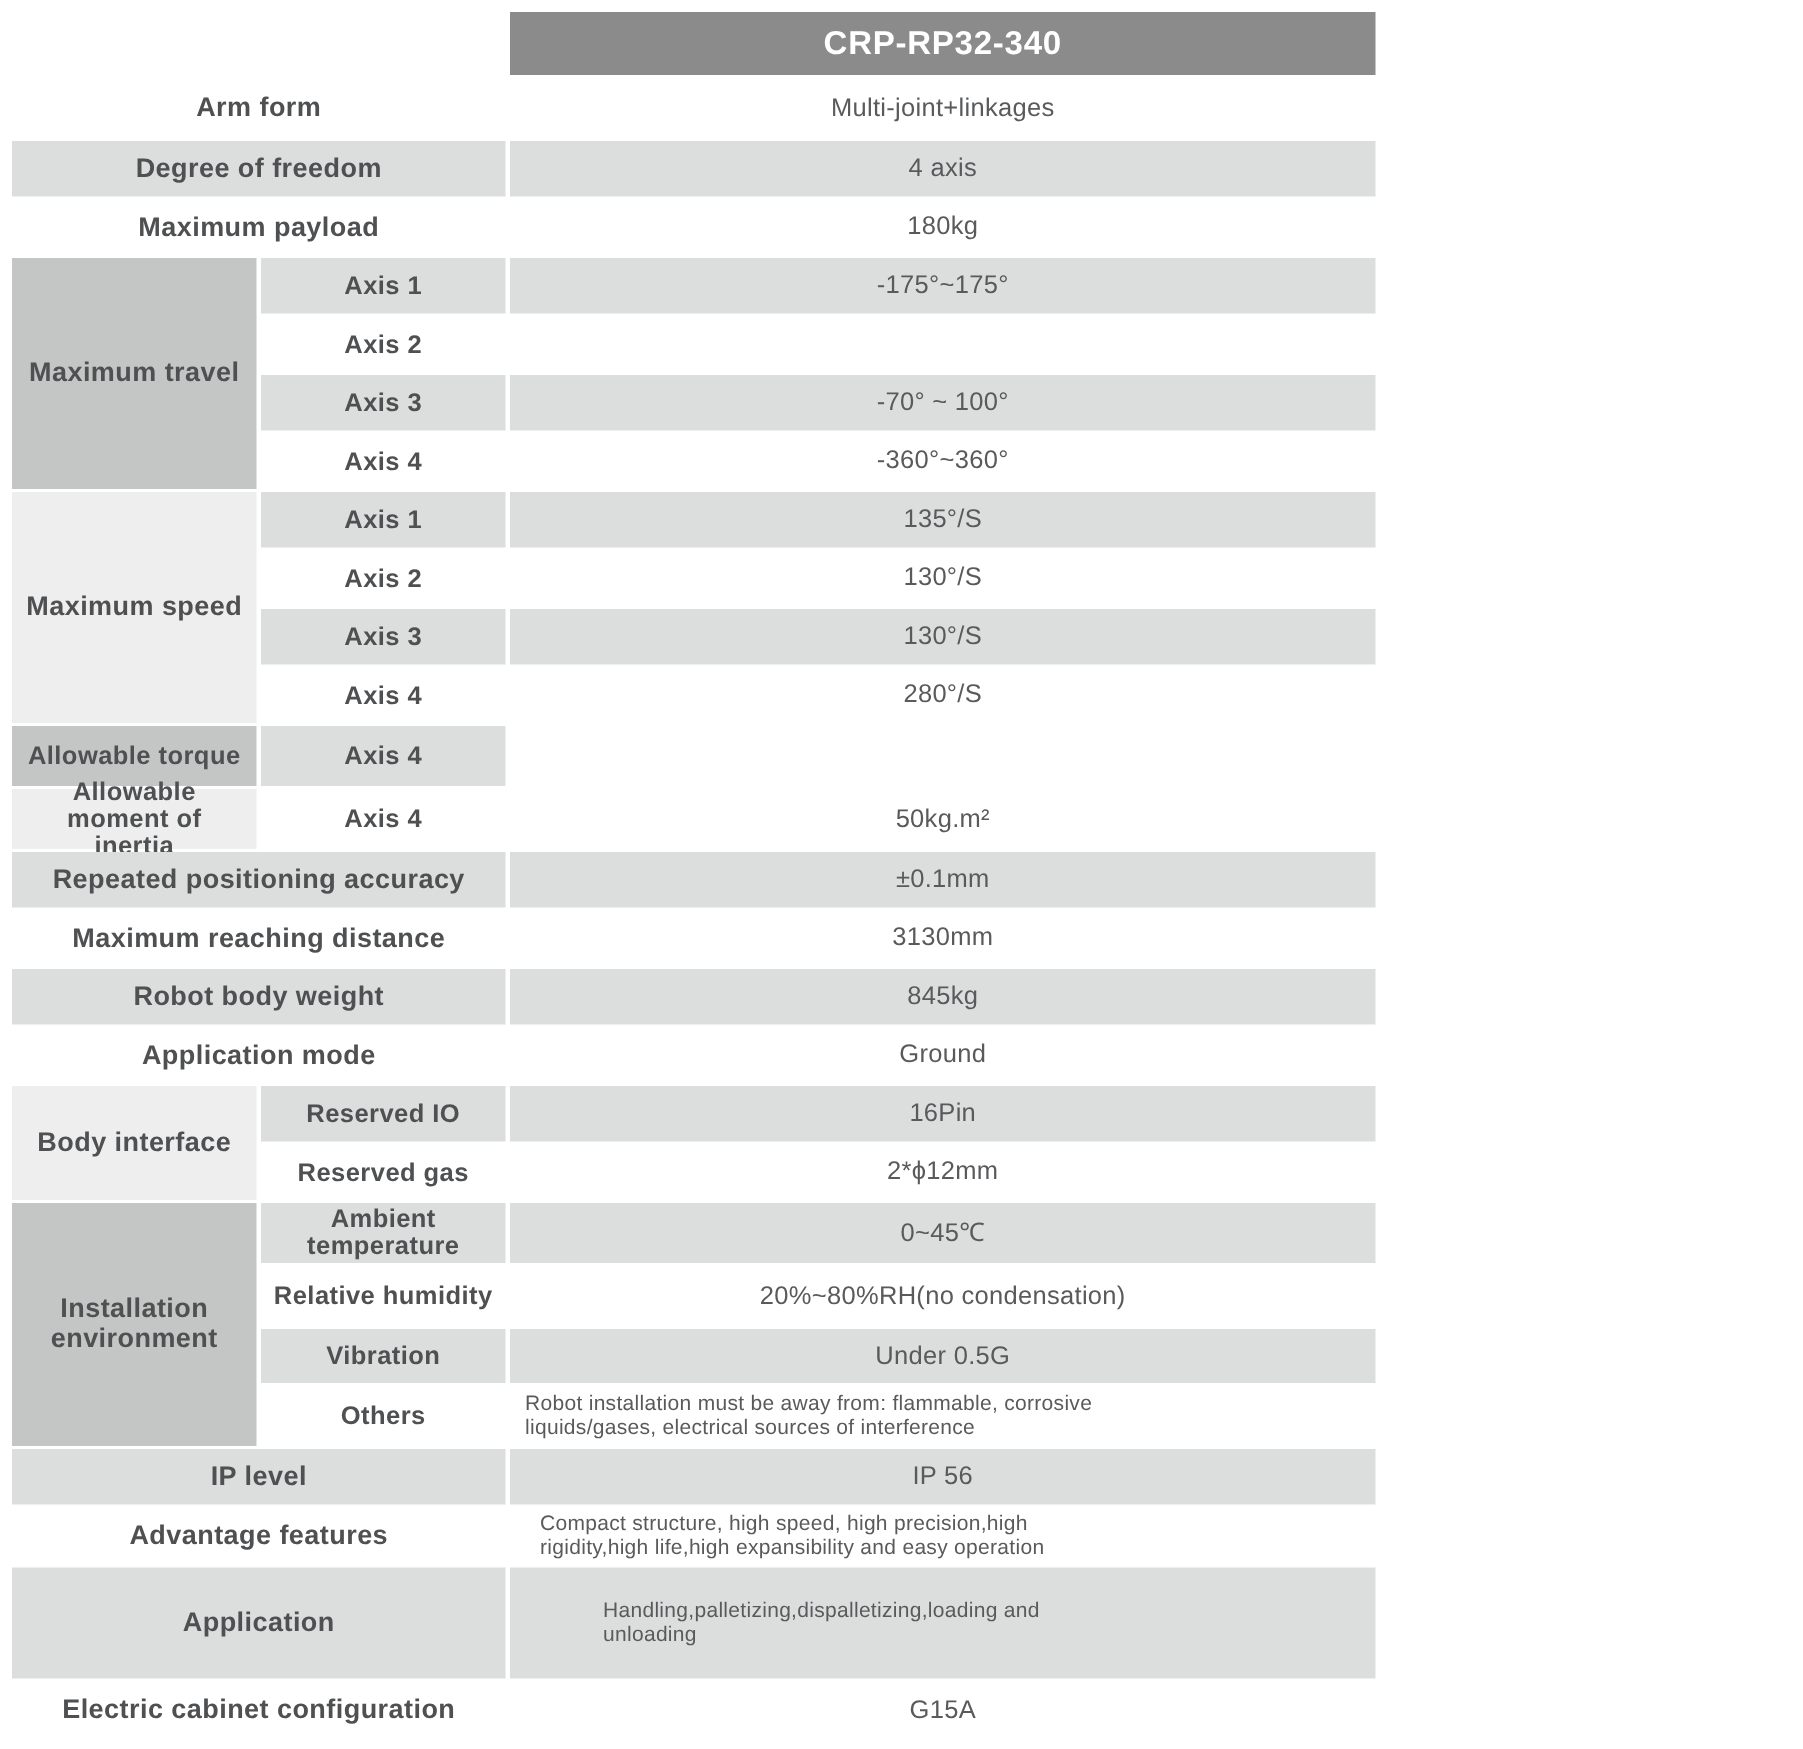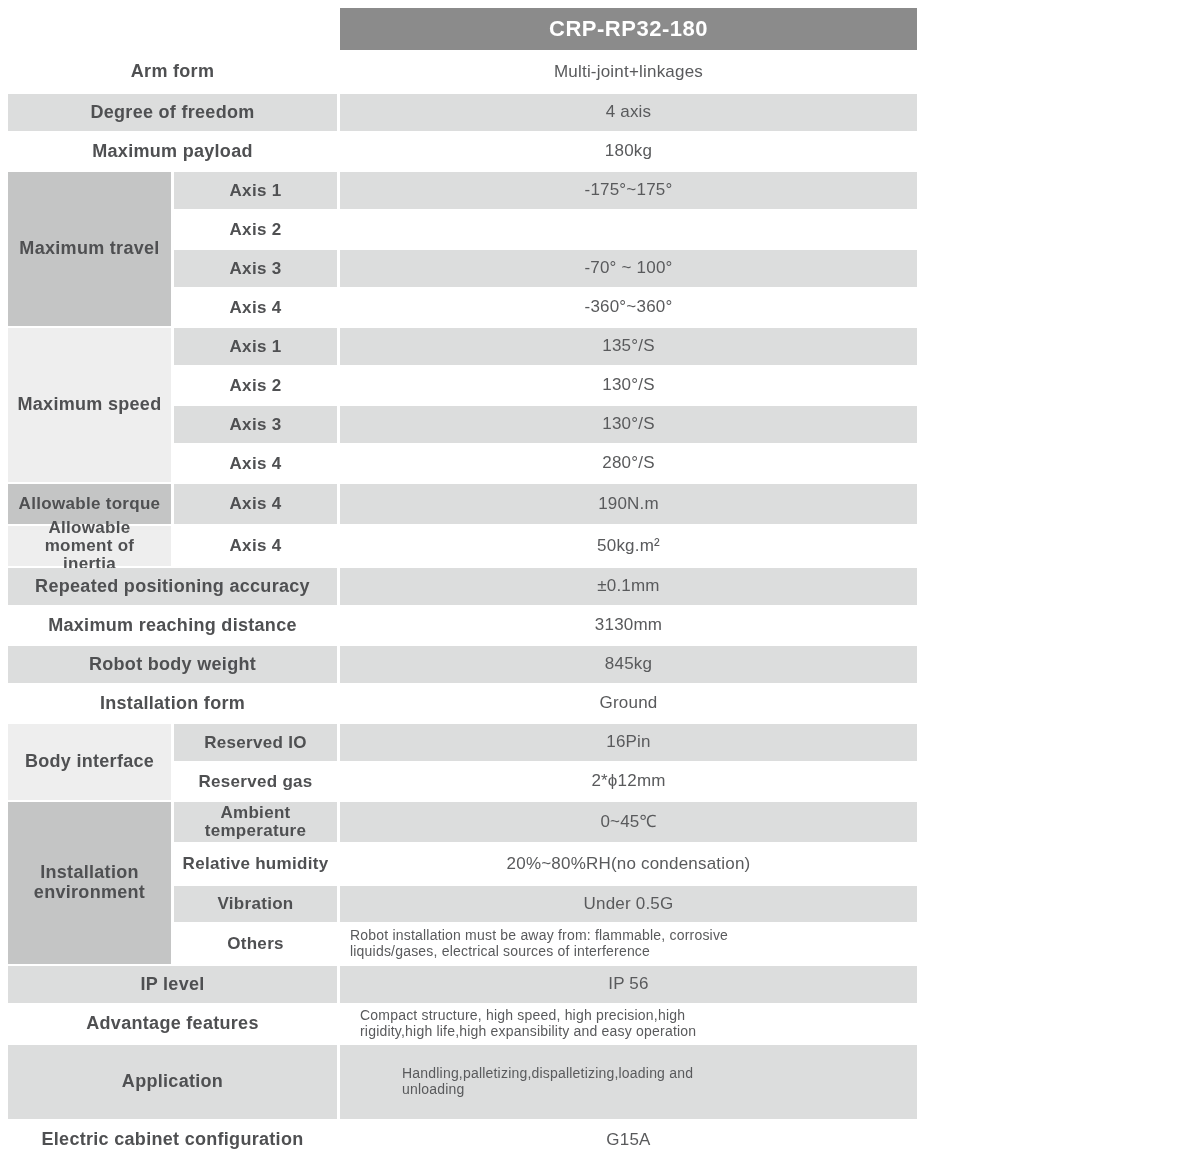--- a/index.html
+++ b/index.html
@@ -35,21 +35,21 @@
   .left{justify-content:flex-start;text-align:left;}
   .pad-others{padding:2px 115px 2px 10px;}
   .pad-adv{padding:2px 180px 2px 20px;}
   .pad-app{padding:2px 175px 2px 62px;}
 </style>
 </head>
 <body>
 
 <div id="spec-table">
 
-  <div class="c bg-hd hd-val" style="grid-column:3;grid-row:1">CRP-RP32-180</div>
+  <div class="c bg-hd hd-val" style="grid-column:3;grid-row:1">CRP-RP32-340</div>
 
   <div class="c bg-wh lab" style="grid-column:1/3;grid-row:2">Arm form</div>
   <div class="c bg-wh val" style="grid-column:3;grid-row:2">Multi-joint+linkages</div>
 
   <div class="c bg-sh lab" style="grid-column:1/3;grid-row:3">Degree of freedom</div>
   <div class="c bg-sh val" style="grid-column:3;grid-row:3">4 axis</div>
 
   <div class="c bg-wh lab" style="grid-column:1/3;grid-row:4">Maximum payload</div>
   <div class="c bg-wh val" style="grid-column:3;grid-row:4">180kg</div>
 
@@ -67,36 +67,35 @@
   <div class="c bg-sh val" style="grid-column:3;grid-row:9">135°/S</div>
   <div class="c bg-wh sub" style="grid-column:2;grid-row:10">Axis 2</div>
   <div class="c bg-wh val" style="grid-column:3;grid-row:10">130°/S</div>
   <div class="c bg-sh sub" style="grid-column:2;grid-row:11">Axis 3</div>
   <div class="c bg-sh val" style="grid-column:3;grid-row:11">130°/S</div>
   <div class="c bg-wh sub" style="grid-column:2;grid-row:12">Axis 4</div>
   <div class="c bg-wh val" style="grid-column:3;grid-row:12">280°/S</div>
 
   <div class="c bg-gd sub" style="grid-column:1;grid-row:13">Allowable torque</div>
   <div class="c bg-sh sub" style="grid-column:2;grid-row:13">Axis 4</div>
-  <div class="c bg-sh val" style="grid-column:3;grid-row:13">190N.m</div>
 
   <div class="c bg-gl sub" style="grid-column:1;grid-row:14">Allowable moment of inertia</div>
   <div class="c bg-wh sub" style="grid-column:2;grid-row:14">Axis 4</div>
   <div class="c bg-wh val" style="grid-column:3;grid-row:14">50kg.m²</div>
 
   <div class="c bg-sh lab" style="grid-column:1/3;grid-row:15;padding:2px 0">Repeated positioning accuracy</div>
   <div class="c bg-sh val" style="grid-column:3;grid-row:15">±0.1mm</div>
 
   <div class="c bg-wh lab" style="grid-column:1/3;grid-row:16">Maximum reaching distance</div>
   <div class="c bg-wh val" style="grid-column:3;grid-row:16">3130mm</div>
 
   <div class="c bg-sh lab" style="grid-column:1/3;grid-row:17">Robot body weight</div>
   <div class="c bg-sh val" style="grid-column:3;grid-row:17">845kg</div>
 
-  <div class="c bg-wh lab" style="grid-column:1/3;grid-row:18">Installation form</div>
+  <div class="c bg-wh lab" style="grid-column:1/3;grid-row:18">Application mode</div>
   <div class="c bg-wh val" style="grid-column:3;grid-row:18">Ground</div>
 
   <div class="c bg-gl lab" style="grid-column:1;grid-row:19/21">Body interface</div>
   <div class="c bg-sh sub" style="grid-column:2;grid-row:19">Reserved IO</div>
   <div class="c bg-sh val" style="grid-column:3;grid-row:19">16Pin</div>
   <div class="c bg-wh sub" style="grid-column:2;grid-row:20">Reserved gas</div>
   <div class="c bg-wh val" style="grid-column:3;grid-row:20">2*ϕ12mm</div>
 
   <div class="c bg-gd lab" style="grid-column:1;grid-row:21/25">Installation environment</div>
   <div class="c bg-sh sub" style="grid-column:2;grid-row:21">Ambient temperature</div>

